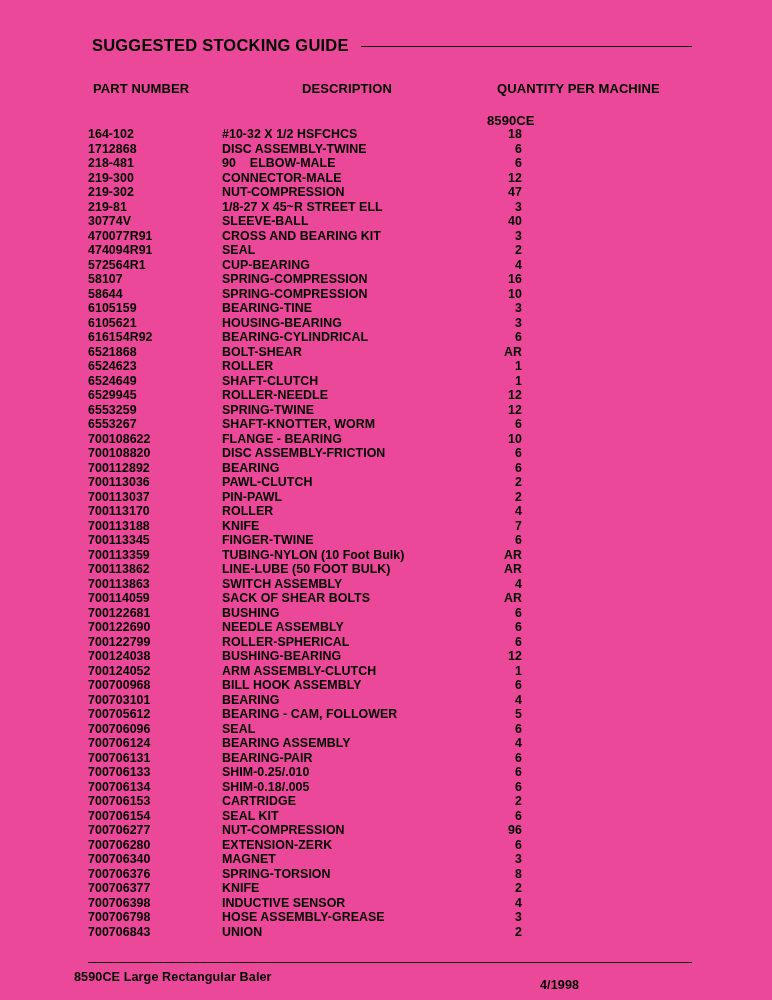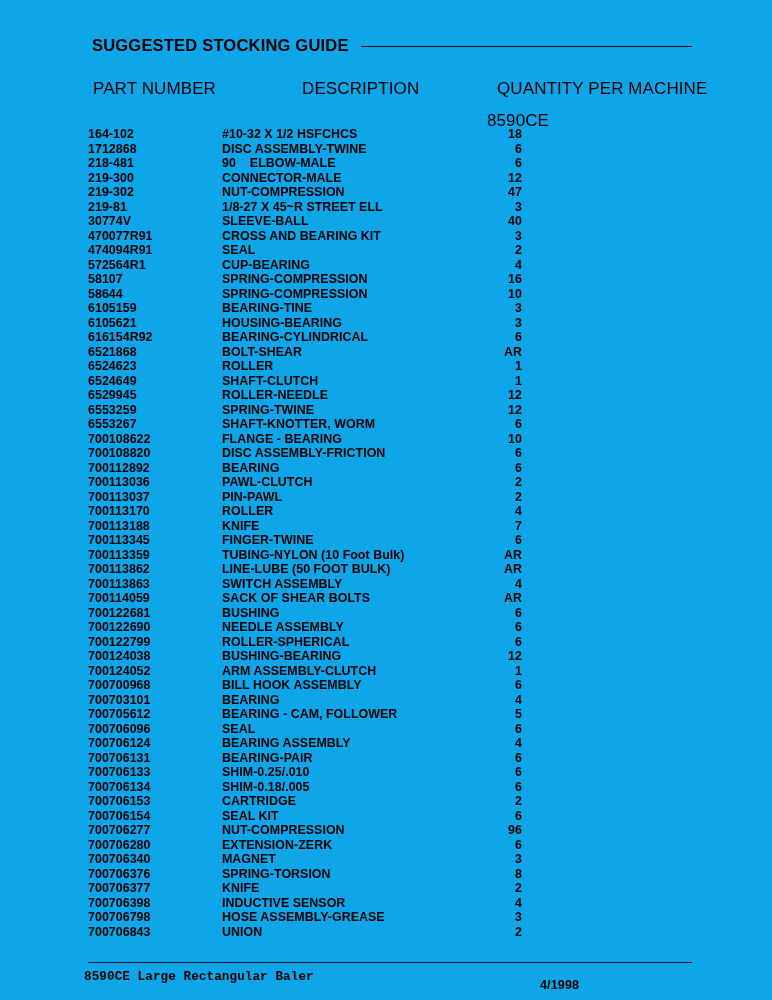--- a/index.html
+++ b/index.html
@@ -10,21 +10,21 @@
   }
   body {
     font-family: "Liberation Sans", sans-serif;
     color: #000000;
     -webkit-font-smoothing: none;
   }
   #page {
     position: relative;
     width: 772px;
     height: 1000px;
-    background: #0ea5e9;
+    background: #ec4899;
     overflow: hidden;
   }
 
   
   .title-row {
     position: absolute;
     left: 92px;
     top: 34px;
     width: 600px;
     height: 22px;
@@ -49,22 +49,22 @@
   
   .col-headers {
     position: absolute;
     left: 0;
     top: 82px;
     width: 772px;
     height: 34px;
   }
   .hdr {
     position: absolute;
-    font-size: 17px;
-    font-weight: normal;
+    font-size: 13px;
+    font-weight: bold;
     letter-spacing: 0.1px;
     white-space: nowrap;
     line-height: 14px;
   }
   .hdr-part { left: 93px;  top: 0; }
   .hdr-desc { left: 302px; top: 0; }
   .hdr-qty  { left: 497px; top: 0; }
   .hdr-model{ left: 487px; top: 16px; margin-top: 16px; }
 
   
@@ -99,27 +99,26 @@
   .footer-rule {
     position: absolute;
     left: 88px;
     top: 962px;
     width: 604px;
     height: 0;
     border-top: 1.6px solid #111;
   }
   .footer-left {
     position: absolute;
-    left: 84px;
+    left: 74px;
     top: 970px;
     font-size: 12.6px;
     font-weight: bold;
     white-space: nowrap;
     letter-spacing: 0.1px;
-    font-family: Liberation Mono, monospace;
   }
   .footer-right {
     position: absolute;
     left: 540px;
     top: 970px;
     font-size: 12.6px;
     font-weight: bold;
     white-space: nowrap;
     letter-spacing: 0.1px;
     margin-top: 8px;

